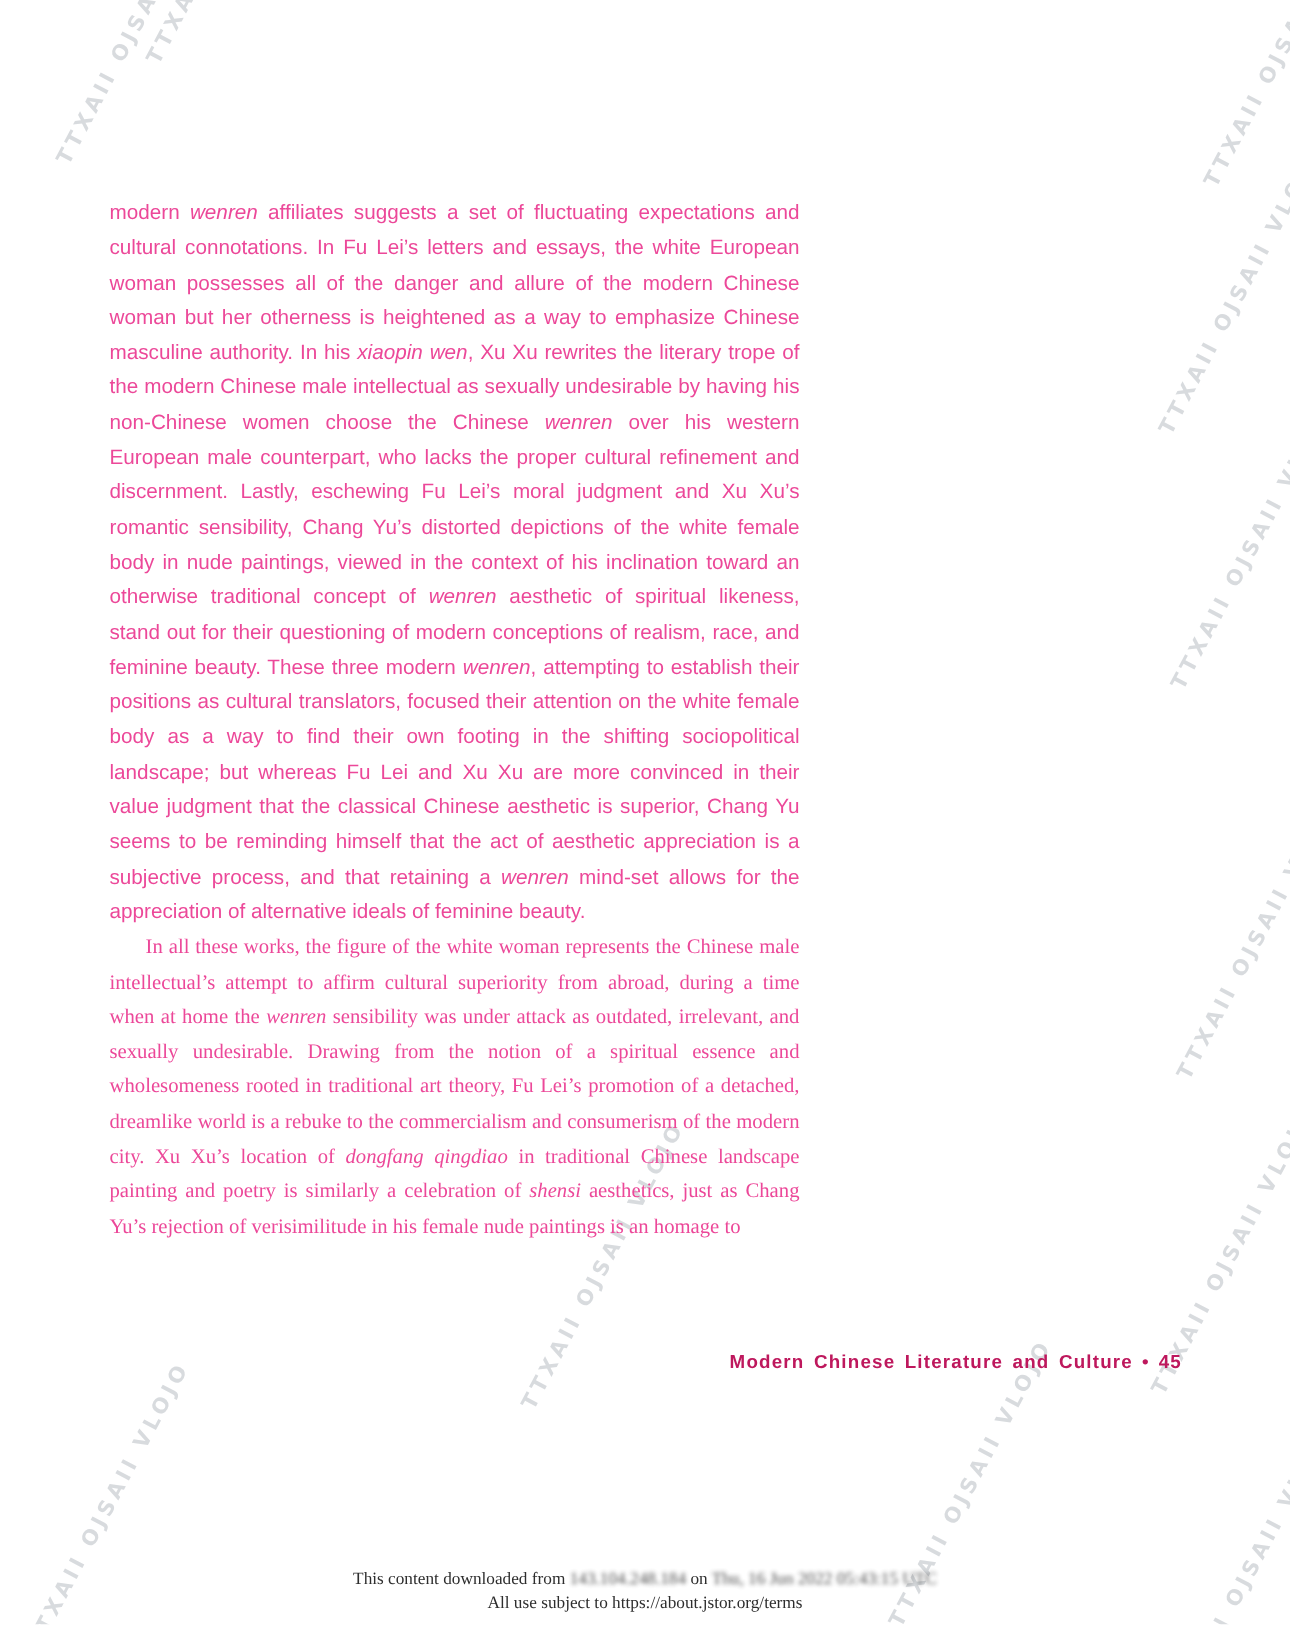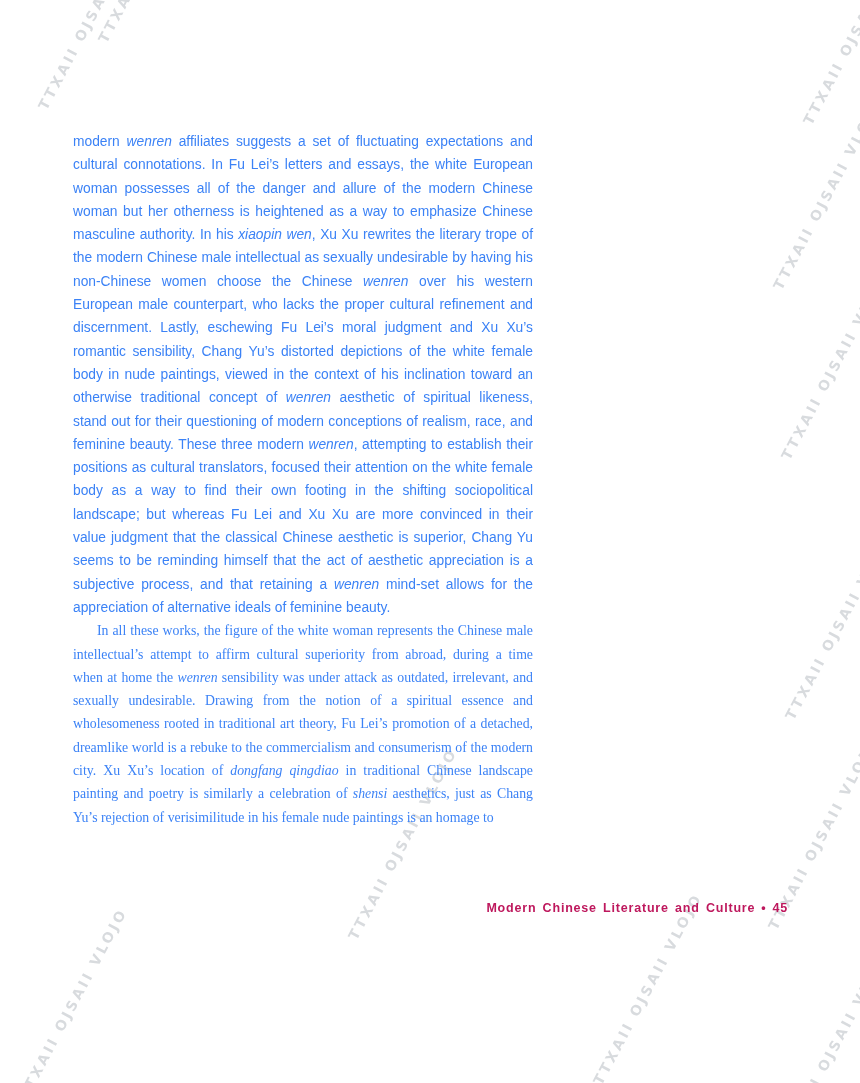--- a/index.html
+++ b/index.html
@@ -35,21 +35,21 @@
     position: absolute;
     left: 73px;
     top: 130px;
     width: 460px;
   }
   .para {
     margin: 0;
     text-align: justify;
     font-size: 13.8px;
     line-height: 23.3px;
-    color: #3b82f6;
+    color: #ec4899;
     font-weight: 500;
   }
   .para.indent { text-indent: 24px; font-family: Liberation Serif, serif; }
   .para em { font-style: italic; }
   
   .running-footer {
     position: absolute;
     right: 72px;
     top: 901px;
     font-size: 12.5px;
@@ -96,14 +96,23 @@
 
   <main class="text-block">
       <p class="para"><span>modern </span><em>wenren</em><span> affiliates suggests a set of fluctuating expectations and cultural connotations. In Fu Lei’s letters and essays, the white European woman possesses all of the danger and allure of the modern Chinese woman but her otherness is heightened as a way to emphasize Chinese masculine authority. In his </span><em>xiaopin wen</em><span>, Xu Xu rewrites the literary trope of the modern Chinese male intellectual as sexually undesirable by having his non-Chinese women choose the Chinese </span><em>wenren</em><span> over his western European male counterpart, who lacks the proper cultural refinement and discernment. Lastly, eschewing Fu Lei’s moral judgment and Xu Xu’s romantic sensibility, Chang Yu’s distorted depictions of the white female body in nude paintings, viewed in the context of his inclination toward an otherwise traditional concept of </span><em>wenren</em><span> aesthetic of spiritual likeness, stand out for their questioning of modern conceptions of realism, race, and feminine beauty. These three modern </span><em>wenren</em><span>, attempting to establish their positions as cultural translators, focused their attention on the white female body as a way to find their own footing in the shifting sociopolitical landscape; but whereas Fu Lei and Xu Xu are more convinced in their value judgment that the classical Chinese aesthetic is superior, Chang Yu seems to be reminding himself that the act of aesthetic appreciation is a subjective process, and that retaining a </span><em>wenren</em><span> mind-set allows for the appreciation of alternative ideals of feminine beauty.</span></p>
       <p class="para indent"><span>In all these works, the figure of the white woman represents the Chinese male intellectual’s attempt to affirm cultural superiority from abroad, during a time when at home the </span><em>wenren</em><span> sensibility was under attack as outdated, irrelevant, and sexually undesirable. Drawing from the notion of a spiritual essence and wholesomeness rooted in traditional art theory, Fu Lei’s promotion of a detached, dreamlike world is a rebuke to the commercialism and consumerism of the modern city. Xu Xu’s location of </span><em>dongfang qingdiao</em><span> in traditional Chinese landscape painting and poetry is similarly a celebration of </span><em>shensi</em><span> aesthetics, just as Chang Yu’s rejection of verisimilitude in his female nude paintings is an homage to</span></p>
     </main>
 
   <div class="running-footer">
     <span>Modern Chinese Literature and Culture</span><span class="sep">•</span><span>45</span>
   </div>
 
+  <div class="notice">
+    <div>
+      <span>This content downloaded from</span>
+      <span class="blur">143.104.248.184</span>
+      <span>on</span>
+      <span class="blur">Thu, 16 Jun 2022 05:43:15 UTC</span>
+    </div>
+    <div>All use subject to https://about.jstor.org/terms</div>
+  </div>
 
 </div>
 
 </body></html>

